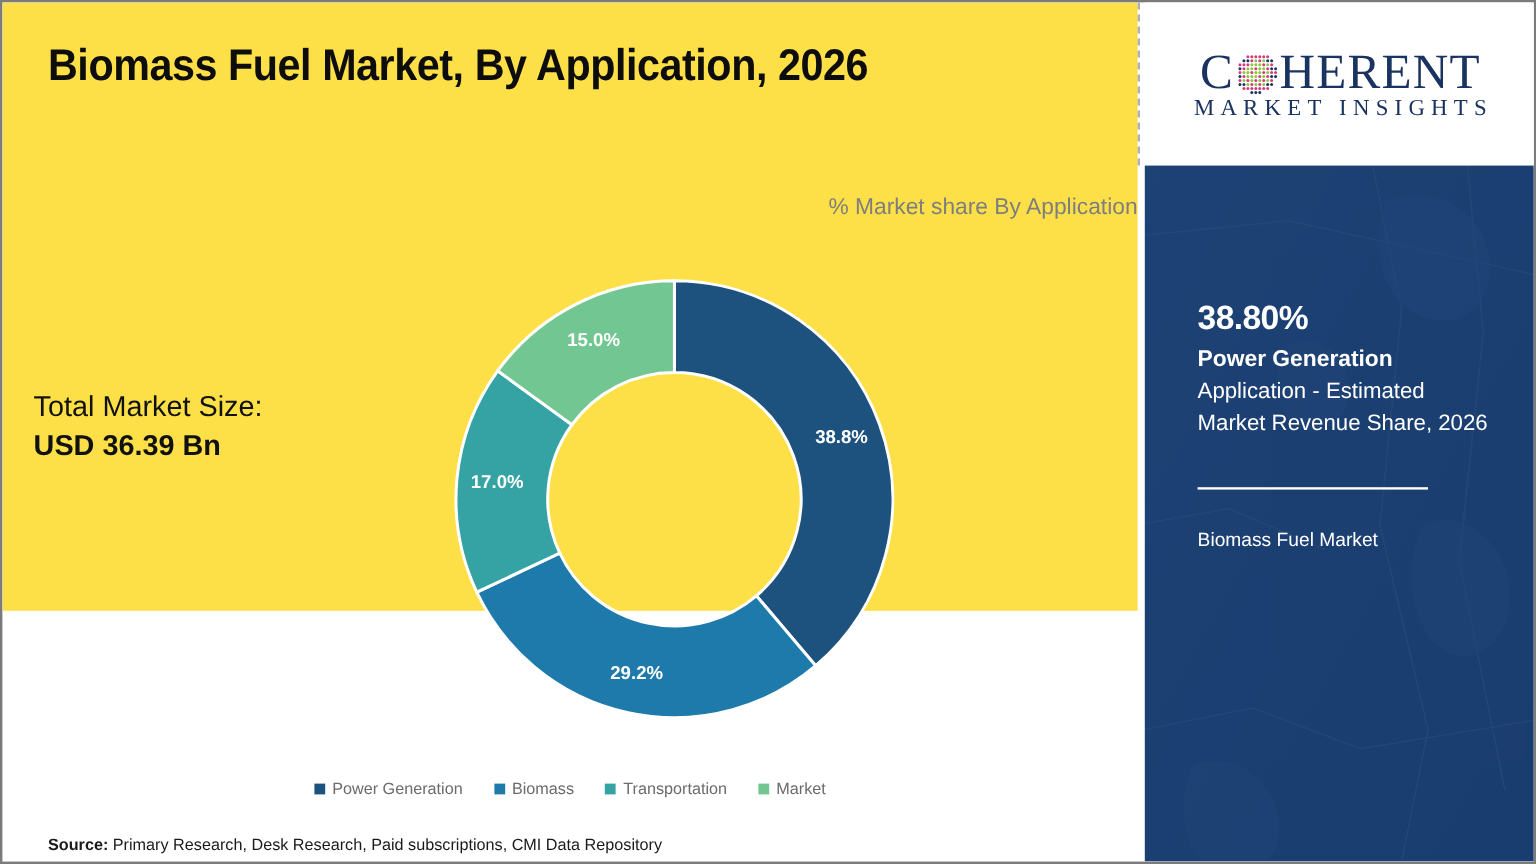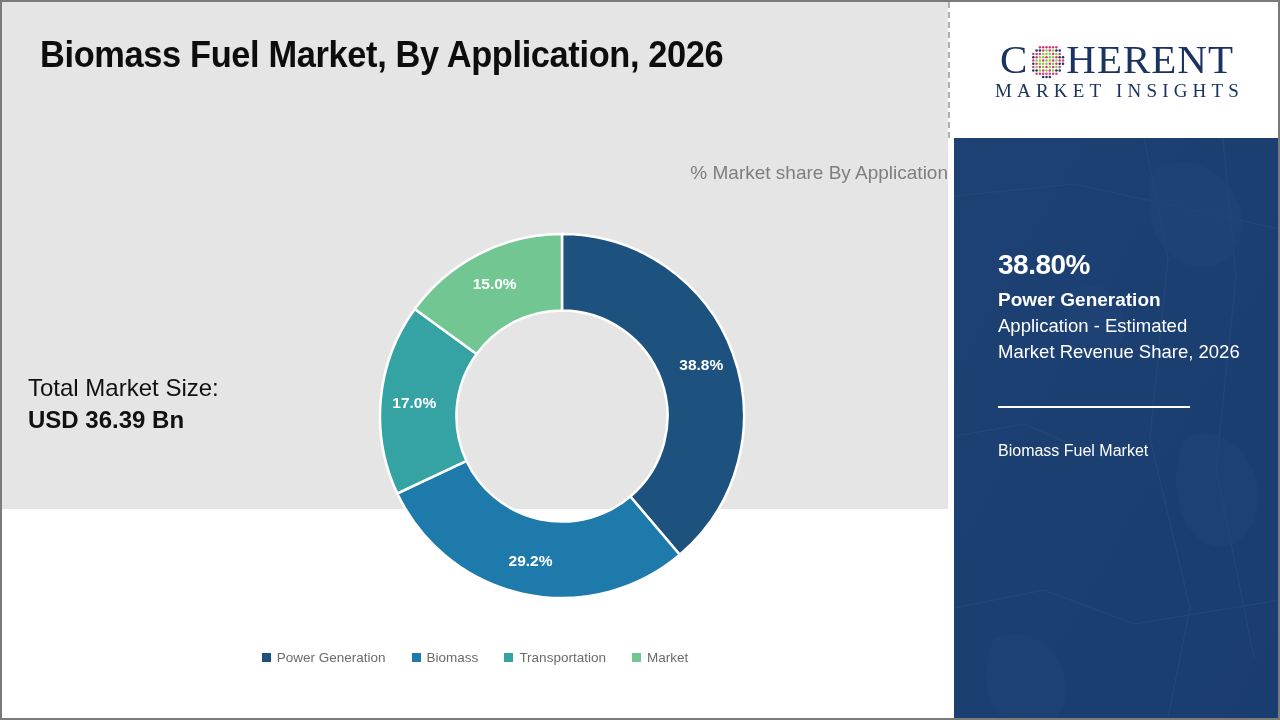--- a/index.html
+++ b/index.html
@@ -20,21 +20,21 @@
     border: 2px solid #7b7b7b;
     overflow: hidden;
   }
 
   
   #main-area {
     position: absolute;
     left: 0; top: 0;
     width: 946px;
     height: 507px;
-    background: #e5e5e5;
+    background: #fde047;
   }
 
   #page-title {
     position: absolute;
     left: 38px;
     top: 32px;
     font-size: 37px;
     font-weight: bold;
     color: #0d0d0d;
     letter-spacing: -0.4px;
@@ -53,21 +53,20 @@
     font-size: 19px;
     color: #7e7e7e;
   }
 
   
   #total-market-block {
     position: absolute;
     left: 26px;
     top: 322px;
     line-height: 1.32;
-    margin-top: 48px;
   }
   #total-market-label {
     font-size: 24px;
     color: #111111;
     font-weight: normal;
   }
   #total-market-value {
     font-size: 24px;
     color: #111111;
     font-weight: bold;
@@ -289,20 +288,23 @@
         <div class="legend-item">
           <span class="legend-swatch" style="background: rgb(53, 163, 163);"></span>
           <span class="legend-text">Transportation</span>
         </div>
         <div class="legend-item">
           <span class="legend-swatch" style="background: rgb(114, 198, 145);"></span>
           <span class="legend-text">Market</span>
         </div>
       </div>
 
+    <div id="source-line">
+      <span id="source-label">Source:</span><span id="source-text"> Primary Research, Desk Research, Paid subscriptions, CMI Data Repository</span>
+    </div>
   </div>
 
   <div id="divider-dashed"></div>
 
   <div id="right-panel">
 
     <div id="logo-box">
       <div id="logo-wordmark">
         <span>C</span>
         <span id="logo-globe">

